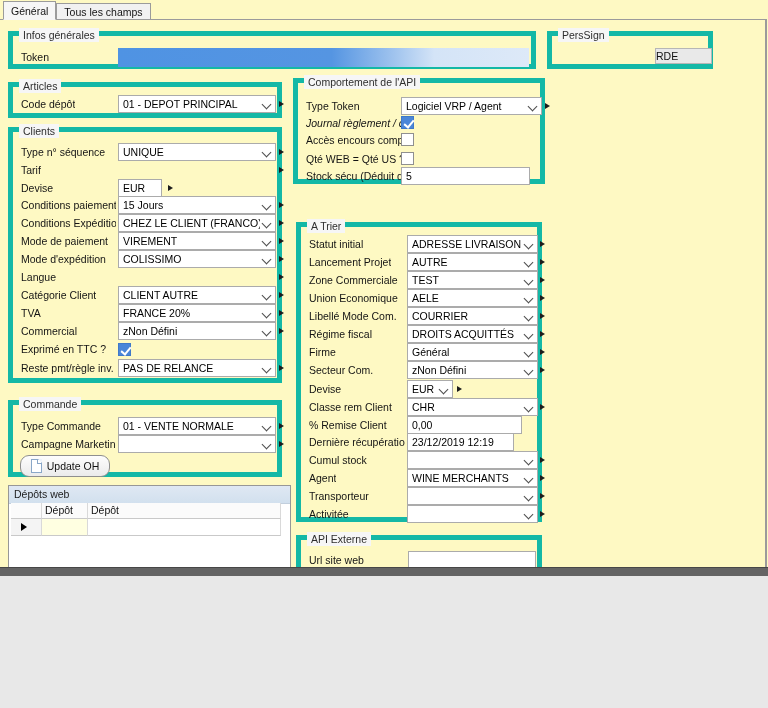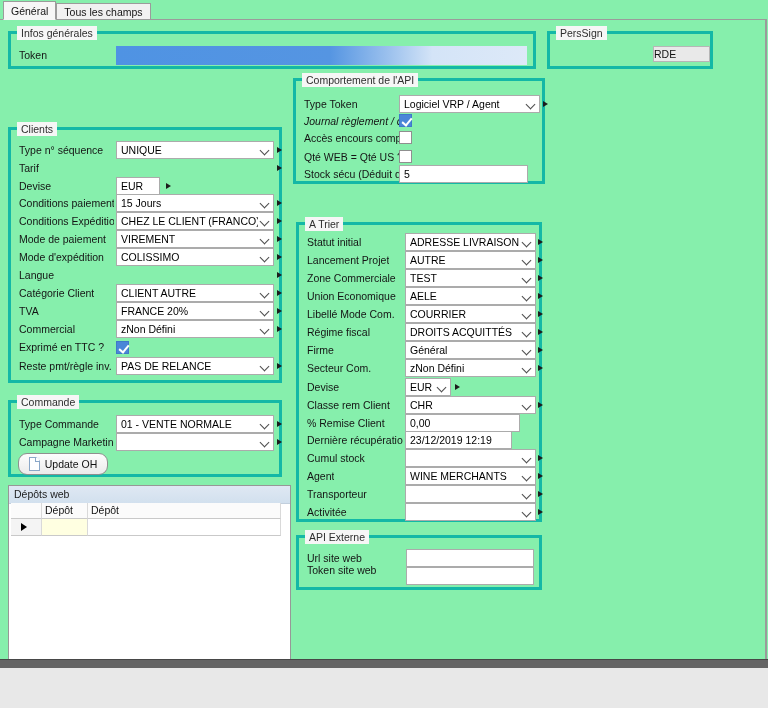--- a/index.html
+++ b/index.html
@@ -1,31 +1,31 @@
 <!DOCTYPE html>
 <html><head>
 <meta charset="utf-8">
 <style>
   html,body{margin:0;padding:0;background:#e8e8e8;}
   #window{
-    position:relative;width:768px;height:668px;margin:0 auto;
-    background:#86efac;overflow:hidden;
+    position:relative;width:768px;height:576px;margin:0 auto;
+    background:#fef9c3;overflow:hidden;
     font-family:"Liberation Sans","DejaVu Sans",sans-serif;
     font-size:10.5px;color:#141414;
   }
   
   .tabstrip{position:absolute;top:0;left:0;width:766px;height:20px;
     display:flex;align-items:flex-end;padding-left:3px;box-sizing:border-box;
     border-bottom:1px solid #9b9b9b;}
   .tab{box-sizing:border-box;padding:0 7px;line-height:16px;white-space:nowrap;}
   .tab.active{height:19px;line-height:18px;background:#f6f6f6;
     border:1px solid #9b9b9b;border-bottom:1px solid #f6f6f6;margin-bottom:-1px;z-index:2;}
   .tab.inactive{height:16px;background:#f1f1f1;border:1px solid #9b9b9b;border-bottom:none;}
   
-  .grp{position:absolute;border:3px solid #14b8a6;box-sizing:border-box;}
+  .grp{position:absolute;border:5px solid #14b8a6;box-sizing:border-box;}
   .grp-title{position:absolute;top:-8px;left:6px;background:#f6f6f6;padding:0 4px;
     color:#2e2e2e;white-space:nowrap;line-height:14px;}
   .lbl{position:absolute;left:8px;line-height:18px;white-space:nowrap;overflow:hidden;}
   .val{display:block;overflow:hidden;white-space:nowrap;}
   .combo,.inputbox{position:absolute;height:18px;box-sizing:border-box;background:#fff;
     border:1px solid #ababab;padding:1px 3px 0 4px;line-height:15px;color:#000;}
   .combo{padding-right:15px;}
   .chev{position:absolute;right:5px;top:5px;width:6px;height:6px;
     border-left:1px solid #4d4d4d;border-bottom:1px solid #4d4d4d;
     transform:rotate(-45deg);}
@@ -81,20 +81,29 @@
     <div class="token-bar" style="left:105px;top:12px;width:411px;"></div>
   </div>
 
   <div class="grp" style="left:547px;top:31px;width:166px;height:38px;">
     <span class="grp-title">PersSign</span>
     <div class="btn btn-flat" style="left:103px;top:12px;width:57px;height:16px;">
       <span>RDE</span>
     </div>
   </div>
 
+  <div class="grp" style="left:8px;top:82px;width:274px;height:36px;">
+    <span class="grp-title">Articles</span>
+    <span class="lbl" style="top:8px;">Code dépôt</span>
+    <div class="combo" style="left:105px;top:8px;width:158px;">
+      <span class="val">01 - DEPOT PRINCIPAL</span>
+      <span class="chev"></span>
+    </div>
+    <span class="jump" style="left:266px;top:14px;"></span>
+  </div>
 
   <div class="grp" style="left:293px;top:78px;width:252px;height:106px;">
     <span class="grp-title">Comportement de l'API</span>
     <span class="lbl" style="top:14px;">Type Token</span>
     <div class="combo" style="left:103px;top:14px;width:141px;">
       <span class="val">Logiciel VRP / Agent</span>
       <span class="chev"></span>
     </div>
     <span class="jump" style="left:247px;top:20px;"></span>
 

